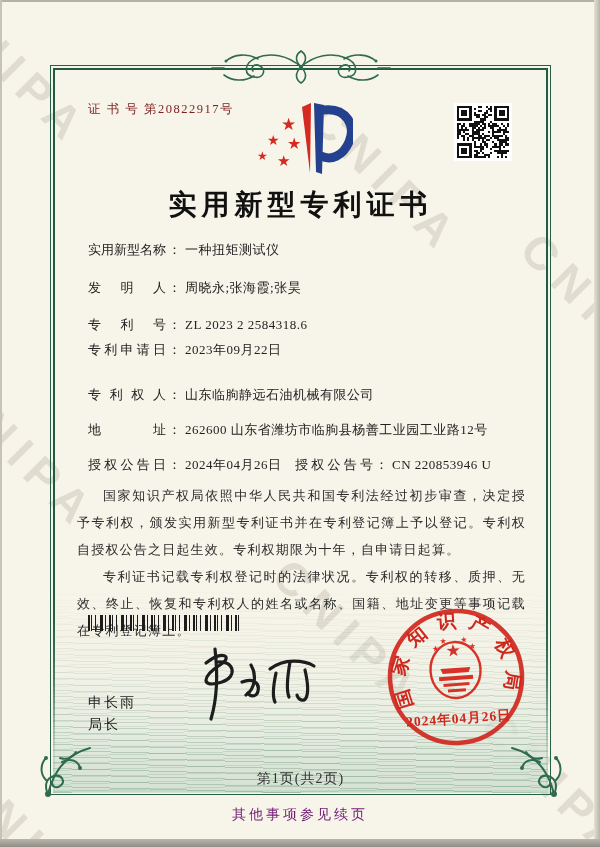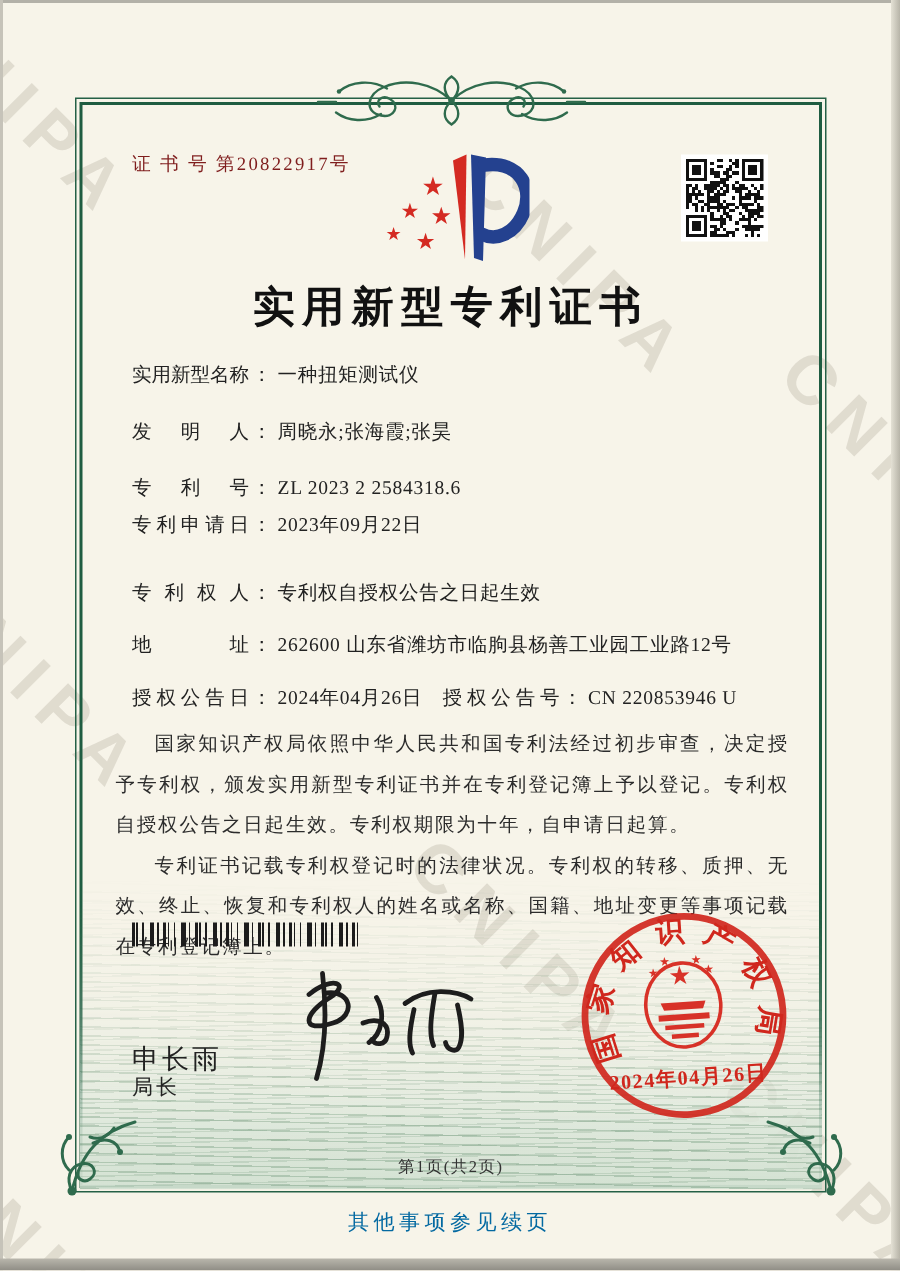--- a/index.html
+++ b/index.html
@@ -59,29 +59,29 @@
            letter-spacing:1.2px; color:#2c2c2c; text-align:justify; }
   .paras p { text-indent:2em; }
 
   .barcode { position:absolute; left:88px; top:615px; width:151px; height:16px;
     background:
       repeating-linear-gradient(90deg,#1c1c1c 0 2px,transparent 2px 3px,#1c1c1c 3px 4px,transparent 4px 7px,#1c1c1c 7px 8px,transparent 8px 12px,#1c1c1c 12px 15px,transparent 15px 17px,#1c1c1c 17px 18px,transparent 18px 21px); }
 
   .sig-title { position:absolute; left:88px; top:668px; font-family:"Liberation Sans","DejaVu Sans",sans-serif;
                font-size:14px; color:#222; letter-spacing:2px;margin-top:48px; }
   .sig-name  { position:absolute; left:88px; top:694px; font-family:"Liberation Sans","DejaVu Sans",sans-serif;
-               font-size:18px; color:#222; letter-spacing:2px; }
+               font-size:14px; color:#222; letter-spacing:2px; }
   .sig-script { position:absolute; left:178px; top:645px; }
 
   .seal { position:absolute; left:385px; top:606px; transform:rotate(-4deg); }
 
   .page-num { position:absolute; left:50px; top:770px; width:501px; text-align:center;
-              font-size:11px; color:#333; letter-spacing:1px; }
+              font-size:14px; color:#333; letter-spacing:1px; }
   .cont-note { position:absolute; left:0; top:806px; width:600px; text-align:center;
-               font-size:14px; color:#0369a1; letter-spacing:3px; }
+               font-size:14px; color:#701a75; letter-spacing:3px; }
 </style>
 </head>
 <body>
 
 <div class="page">
 
   <div class="wm" style="left:-34px; top:-16px;">CNIPA</div>
   <div class="wm" style="left:338px; top:92px;">CNIPA</div>
   <div class="wm" style="left:548px; top:222px;">CNIPA</div>
   <div class="wm" style="left:-26px; top:368px;">CNIPA</div>
@@ -404,21 +404,21 @@
     <div class="frow r2">
       <span class="f-label">发明人</span><span class="f-colon">：</span><span class="f-value">周晓永;张海霞;张昊</span>
     </div>
     <div class="frow r3">
       <span class="f-label">专利号</span><span class="f-colon">：</span><span class="f-value">ZL 2023 2 2584318.6</span>
     </div>
     <div class="frow r4">
       <span class="f-label">专利申请日</span><span class="f-colon">：</span><span class="f-value">2023年09月22日</span>
     </div>
     <div class="frow r5">
-      <span class="f-label">专利权人</span><span class="f-colon">：</span><span class="f-value">专利权自授权公告之日起生效</span>
+      <span class="f-label">专利权人</span><span class="f-colon">：</span><span class="f-value">山东临朐静远石油机械有限公司</span>
     </div>
     <div class="frow r6">
       <span class="f-label">地址</span><span class="f-colon">：</span><span class="f-value">262600 山东省潍坊市临朐县杨善工业园工业路12号</span>
     </div>
     <div class="frow r7">
       <span class="f-label">授权公告日</span><span class="f-colon">：</span><span class="f-value">2024年04月26日</span>
       <span class="pair2">
         <span class="f-label">授权公告号</span><span class="f-colon">：</span><span class="f-value">CN 220853946 U</span>
       </span>
     </div>

